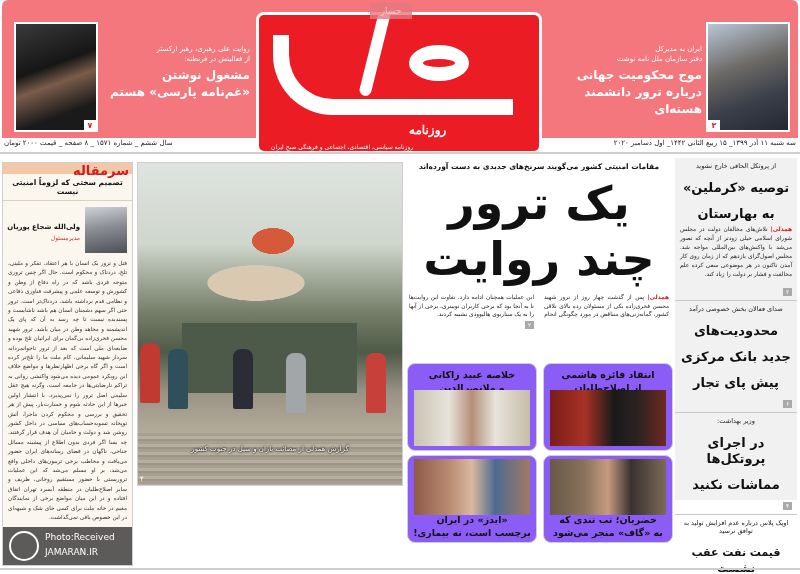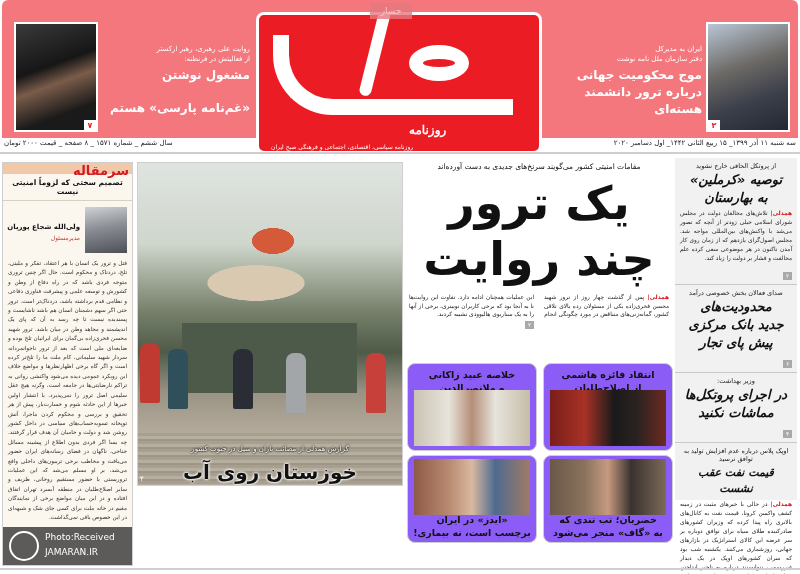--- a/index.html
+++ b/index.html
@@ -67,31 +67,31 @@
   .dateline-right { right: 4px; }
   .rule-top { position: absolute; left: 0; top: 152px; width: 800px; height: 2px; background: #cfcfcf; }
 
   
   .col-right {
     position: absolute; left: 675px; top: 158px; width: 122px; height: 342px;
     background: #f1f1f1;
   }
   .rbox { padding: 4px 5px 2px; border-bottom: 1px solid #c8c8c8; position: relative; }
   .rbox .kicker { font-size: 6.5px; text-align: center; color: #222; }
-  .rbox .head { font-size: 13px; font-weight: bold; text-align: center; line-height: 16px; color: #111; margin-top: 2px; font-style: italic; }
+  .rbox .head { font-size: 13px; font-weight: bold; text-align: center; line-height: 16px; color: #111; margin-top: 10px; }
   .rbox .body { font-size: 5.8px; line-height: 9px; text-align: justify; color: #222; margin-top: 3px; }
   .rbox .body .src { color: #d71920; font-weight: bold; }
   .pgmark {
     display: inline-block; width: 9px; height: 8px; background: #a9a9a9; color: #fff;
     font-size: 6px; text-align: center; line-height: 8px; margin-top: 2px;
   }
 
   
   .col-center { position: absolute; left: 405px; top: 158px; width: 268px; height: 406px; }
-  .center-kicker { font-size: 7.5px; font-weight: normal; text-align: center; color: #111; padding-top: 4px; }
+  .center-kicker { font-size: 7.5px; font-weight: bold; text-align: center; color: #111; padding-top: 4px; }
   .main-head {
     font-family: "DejaVu Sans", sans-serif; font-weight: bold; text-align: center;
     font-size: 46px; line-height: 56px; color: #111; margin-top: 4px; letter-spacing: -1px;
   }
   .lead-cols { display: flex; flex-direction: row; gap: 10px; padding: 6px 4px 0; }
   .lead-cols .lc { width: 126px; font-size: 5.8px; line-height: 8.5px; text-align: justify; color: #222; }
   .lead-cols .src { color: #d71920; font-weight: bold; }
 
   .grid-cards { position: absolute; left: 0; top: 205px; width: 268px; display: grid; grid-template-columns: 130px 130px; column-gap: 6px; row-gap: 4px; }
   .card { background: #8b5cf6; border: 1px solid #cfcfcf; border-radius: 8px; height: 88px; position: relative; overflow: hidden; }
@@ -144,21 +144,21 @@
 <body>
 
 <div class="masthead">
   <div class="teaser teaser-left">
     <div class="photo"></div>
     <div class="pg" style="left:74px;">۷</div>
     <div class="text">
       <div class="kicker">روایت علی رهبری، رهبر ارکستر</div>
       <div class="kicker">از فعالیتش در فرنطنه:</div>
       <div class="title">مشغول نوشتن</div>
-      <div class="title" style="margin-top:16px">«غم‌نامه پارسی» هستم</div>
+      <div class="title" style="margin-top:0">«غم‌نامه پارسی» هستم</div>
     </div>
   </div>
 
   <div class="teaser teaser-right">
     <div class="photo"></div>
     <div class="pg" style="right:78px;">۲</div>
     <div class="text">
       <div class="kicker">ایران به مدیرکل</div>
       <div class="kicker">دفتر سازمان ملل نامه نوشت</div>
       <div class="title">موج محکومیت جهانی</div>
@@ -244,21 +244,21 @@
   <div class="flood-photo">
     <div class="truck"></div>
     <div class="person" style="left:2px;top:180px;background:#c03a32;"></div>
     <div class="person" style="left:30px;top:186px;background:#2f4f5a;"></div>
     <div class="person" style="left:95px;top:186px;background:#2a2d36;"></div>
     <div class="person" style="left:148px;top:190px;background:#a3a6a8;"></div>
     <div class="person" style="left:228px;top:190px;background:#c8403a;"></div>
   </div>
   <div class="water-area"></div>
   <div class="water-kicker">گزارش همدلی از مصائب باران و سیل در جنوب کشور</div>
-  <div class="water-head"><span>خوزستان روی آب</span><br><span>زیر فاضلاب</span></div>
+  <div class="water-head"><br><span>زیر فاضلاب</span></div>
   <div class="photo-pg">۴</div>
 </div>
 
 <div class="col-left">
   <div class="ed-band">
     <span class="ed-tag">سرمقاله</span>
   </div>
   <div class="ed-title">تصمیم سختی که لزوماً امنیتی نیست</div>
   <div class="ed-author">
     <div class="aphoto"></div>

